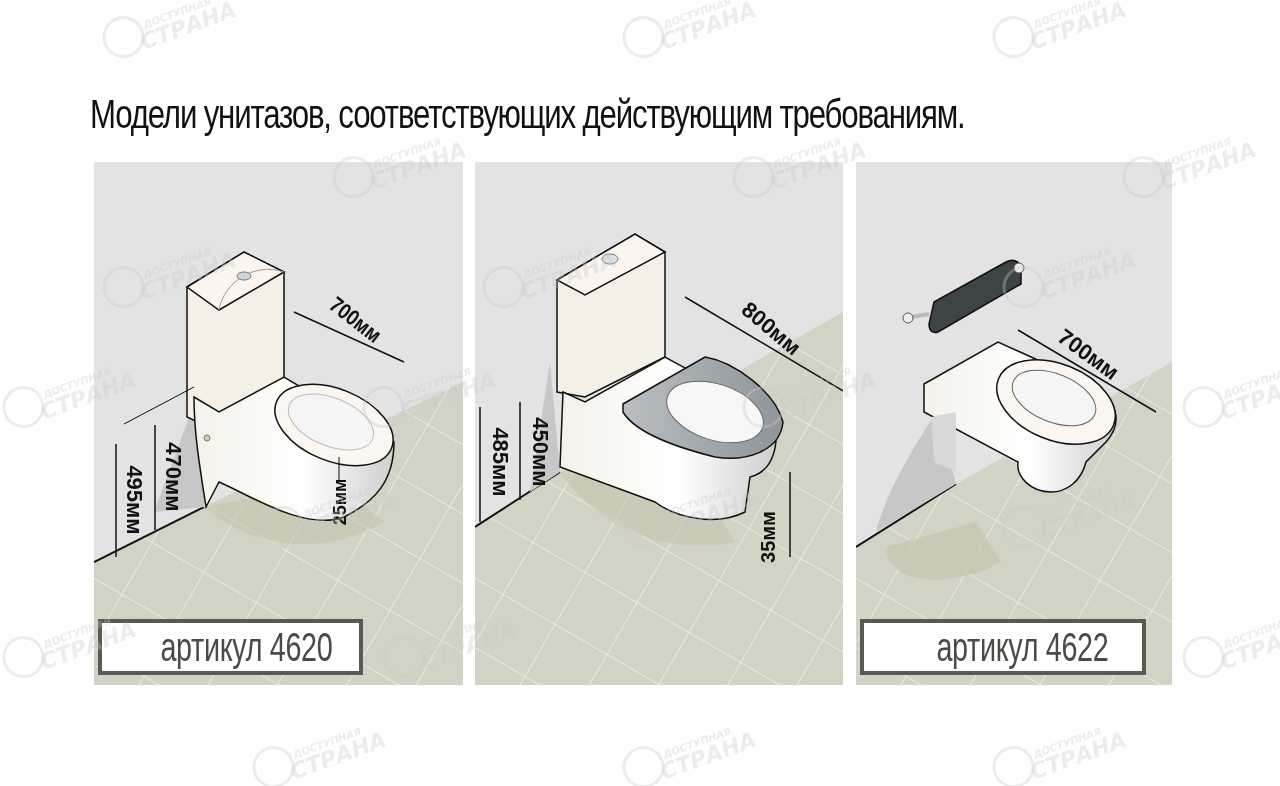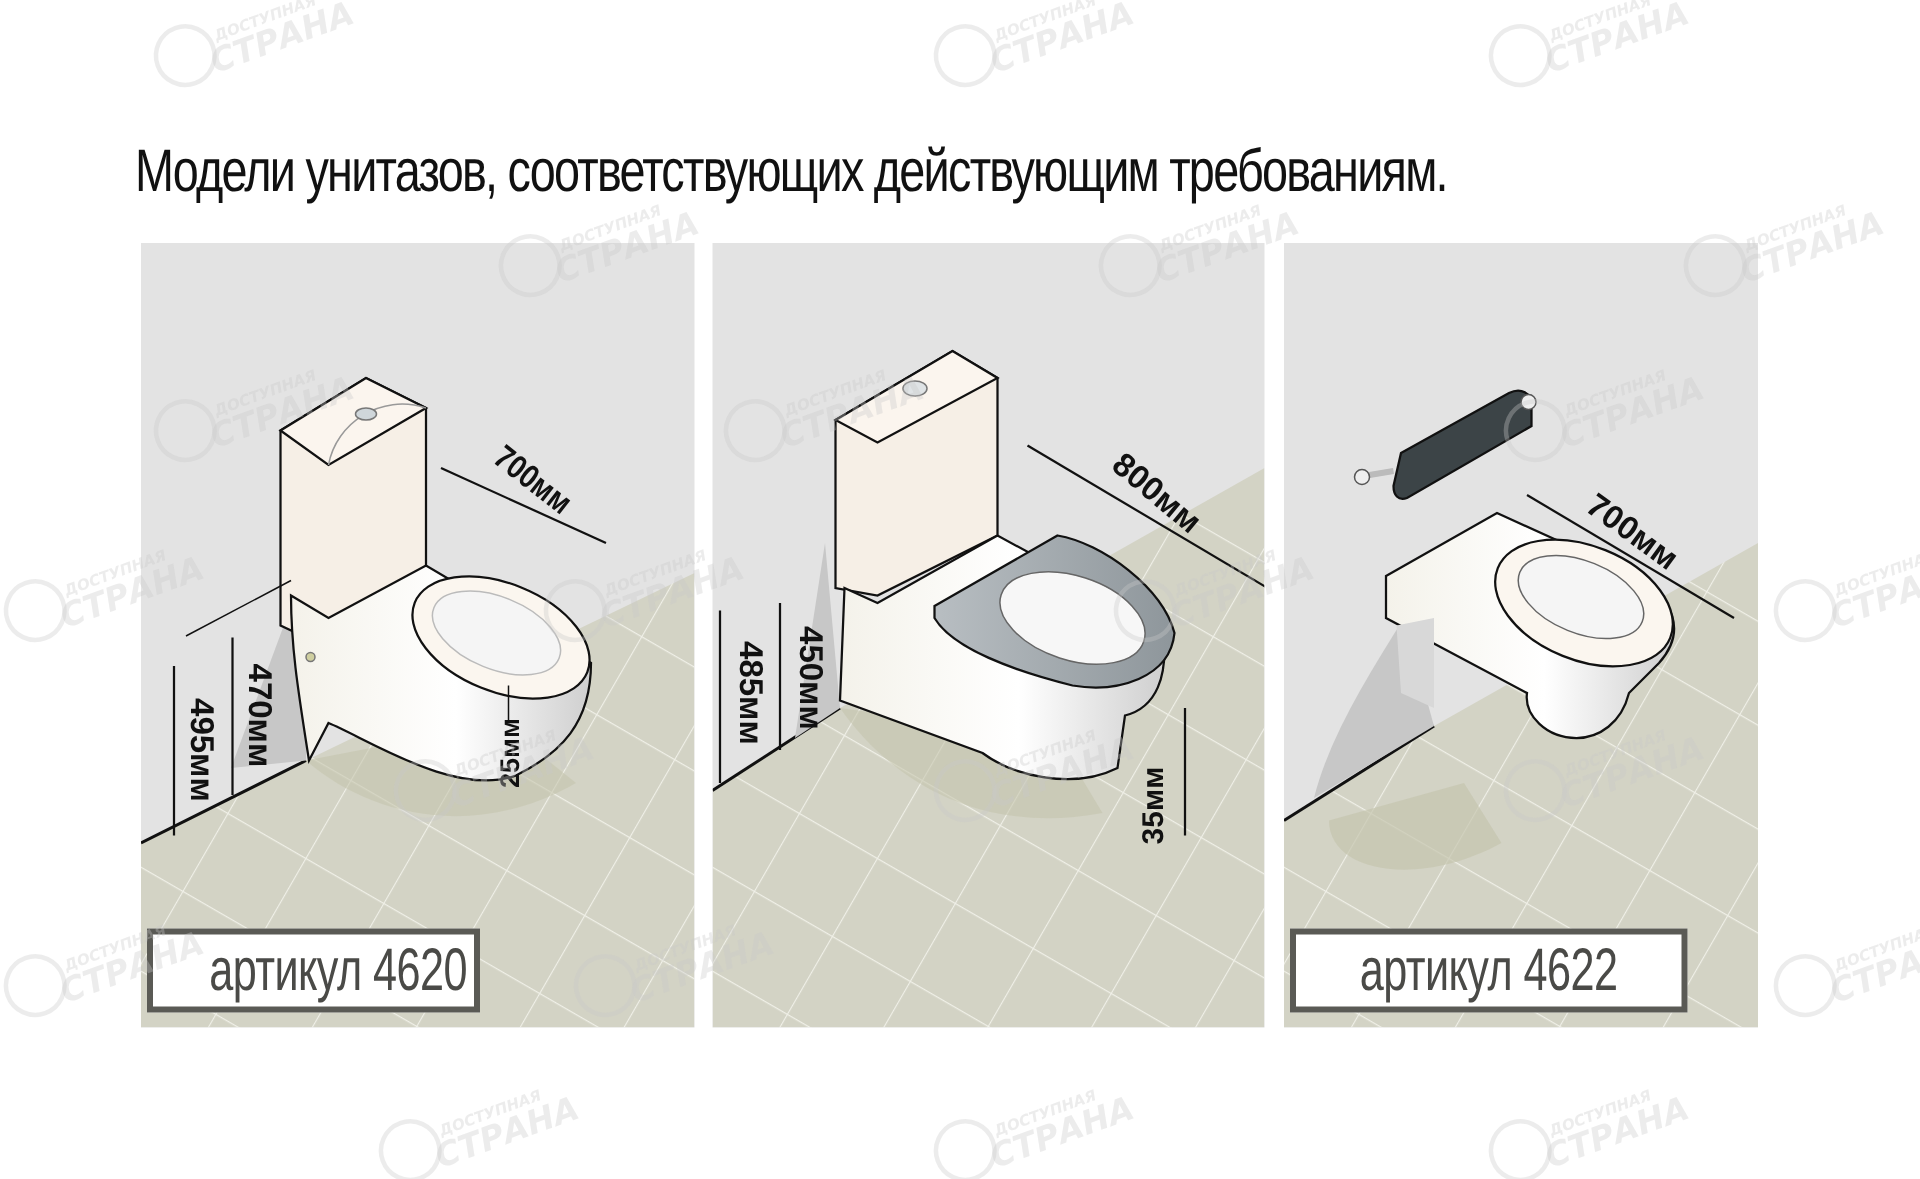--- a/index.html
+++ b/index.html
@@ -78,21 +78,21 @@
     <line x1="200" y1="150" x2="310" y2="200" stroke="#111" stroke-width="1.5"></line>
     <line x1="30" y1="262" x2="100" y2="225" stroke="#111" stroke-width="1"></line>
     <line x1="22" y1="282" x2="22" y2="395" stroke="#111" stroke-width="1.5"></line>
     <line x1="61" y1="263" x2="61" y2="368" stroke="#111" stroke-width="1.5"></line>
     <line x1="245" y1="295" x2="245" y2="320" stroke="#111" stroke-width="1"></line>
     <text class="dim" x="265" y="170" font-size="22" transform="rotate(38 265 170) scale(0.85,1)">700мм</text>
     <text class="dim" x="33" y="338" font-size="22" text-anchor="middle" transform="rotate(90 33 338)">495мм</text>
     <text class="dim" x="72" y="315" font-size="22" text-anchor="middle" transform="rotate(90 72 315)">470мм</text>
     <text class="dim" x="252" y="340" font-size="18" text-anchor="middle" transform="rotate(-90 252 340)">25мм</text>
   </svg>
-  <div class="label" style="width:222px;padding-left:32px;">
+  <div class="label" style="width:265px;padding-left:32px;">
       <span>артикул 4620</span>
     </div>
 </div>
 
 <div class="panel" style="left:475px;width:368px;">
   <svg width="368" height="523" viewBox="0 0 368 523">
     <defs>
       <pattern id="tiles2" width="60" height="60" patternUnits="userSpaceOnUse" patternTransform="rotate(30)">
         <rect width="60" height="60" fill="#d3d3c5"></rect>
         <path d="M0 0 H60 M0 0 V60" stroke="#f0f0e8" stroke-width="1.5"></path>
@@ -157,16 +157,16 @@
     </g>
 
     <path d="M68,222 L142,180 L230,220 C262,236 268,260 250,280 L230,300 C225,320 210,330 195,330 C175,330 160,315 162,300 L68,250 Z" fill="url(#bowl3)" stroke="#111" stroke-width="1.5"></path>
     <path d="M75,255 L100,250 L100,310 L78,300 Z" fill="#d8d8d8"></path>
     <ellipse cx="200" cy="240" rx="62" ry="38" transform="rotate(22 200 240)" fill="#fbf6ef" stroke="#111" stroke-width="1.5"></ellipse>
     <ellipse cx="198" cy="236" rx="44" ry="24" transform="rotate(22 198 236)" fill="#f5f5f5" stroke="#666" stroke-width="1"></ellipse>
 
     <line x1="162" y1="168" x2="300" y2="250" stroke="#111" stroke-width="1.5"></line>
     <text class="dim" x="200" y="178" font-size="22" transform="rotate(36 200 178)">700мм</text>
   </svg>
-  <div class="label" style="width:265px;">
+  <div class="label" style="width:286px;justify-content:flex-end;">
       <span>артикул 4622</span>
     </div>
 </div>
 
 </body></html>

